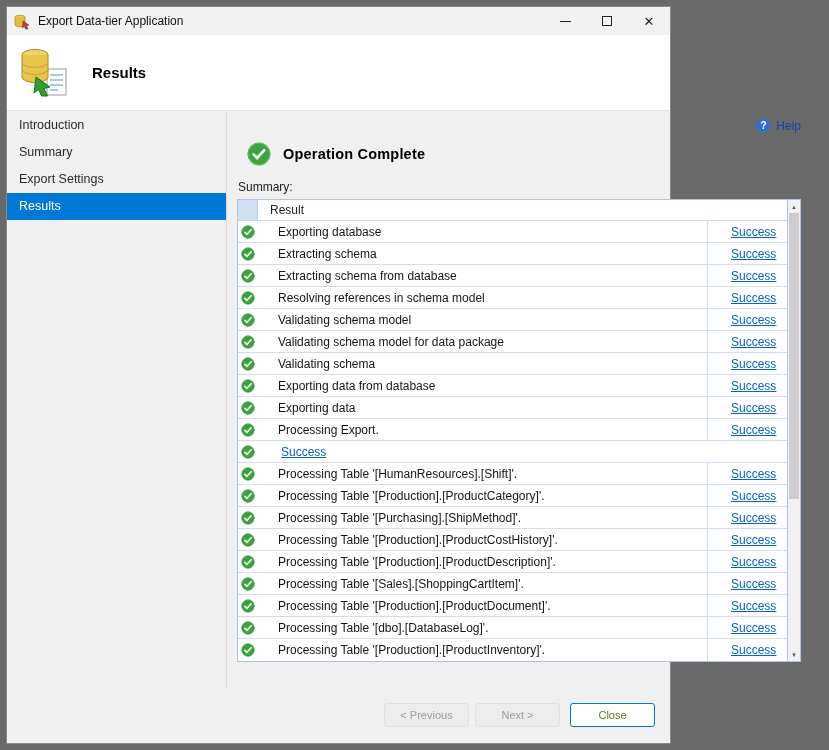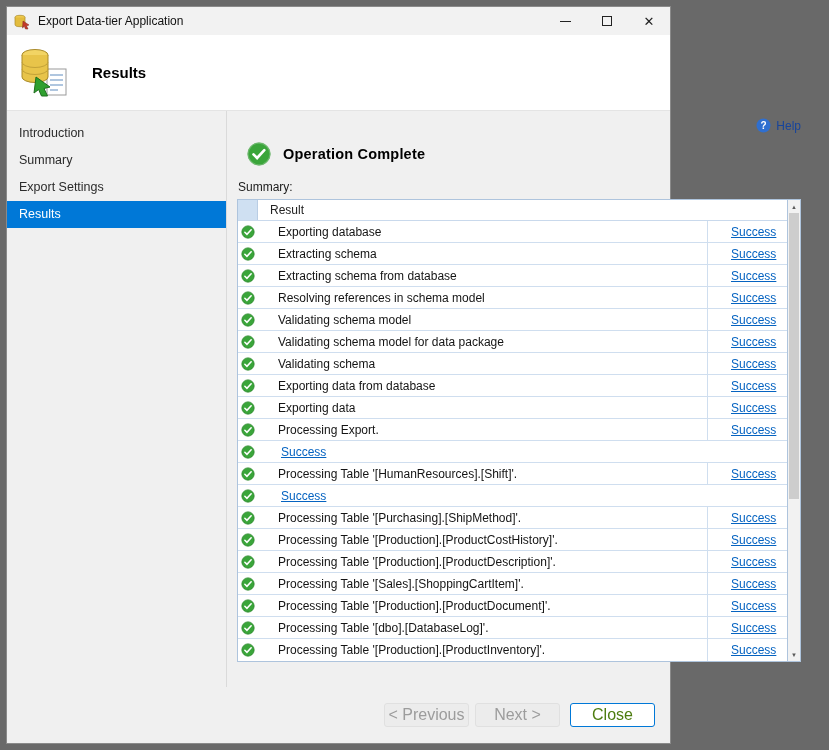--- a/index.html
+++ b/index.html
@@ -40,21 +40,21 @@
     display: flex; align-items: center; flex: 0 0 auto;
     border-bottom: 1px solid #e4e4e4;
   }
   .header-icon { width: 52px; height: 52px; margin-left: 13px; }
   .header-title { font-size: 15px; font-weight: bold; margin-left: 20px; color: #000; }
   
   .body-row { flex: 1 1 auto; display: flex; min-height: 0; }
   .sidebar {
     width: 220px; flex: 0 0 auto;
     border-right: 1px solid #dadada;
-    padding-top: 9px;
+    padding-top: 1px;
   }
   .side-item {
     height: 27px; line-height: 27px; padding-left: 12px;
     font-size: 12.5px; color: #2b2b2b; cursor: pointer;
   }
   .side-item.selected { background: #0078d7; color: #ffffff; }
   .main { flex: 1 1 auto; position: relative; padding: 0 22px 0 10px; }
   
   .help {
     position: absolute; top: 7px; right: 22px;
@@ -102,21 +102,21 @@
   }
   .sb-up { top: 0; } .sb-down { bottom: 0; }
   .sb-thumb { position: absolute; left: 1px; right: 1px; top: 13px; height: 62%; background: #cdcdcd; cursor: pointer; }
   
   .footer {
     height: 56px; flex: 0 0 auto; background: #f0f0f0;
     display: flex; align-items: center; justify-content: flex-end;
     padding-right: 15px; gap: 6px;
   }
   .btn {
-    min-width: 85px; height: 24px; font-size: 16px;
+    min-width: 85px; height: 24px; font-size: 11px;
     display: flex; align-items: center; justify-content: center;
     border-radius: 3px; cursor: default;
   }
   .btn.disabled { background: #ececec; color: #9c9c9c; border: 1px solid #e0e0e0; }
   .btn.primary { background: #ffffff; color: #4d7c0f; border: 1px solid #0078d7; margin-left: 4px; cursor: pointer; }
 </style>
 </head>
 <body>
 
 <div class="window">
@@ -337,20 +337,21 @@
                   <a>Success</a>
                 </div>
               </div>
               <div class="trow">
                 <div class="cell-icon">
                   <svg viewBox="0 0 16 16">
                     <circle cx="8" cy="8" r="7" fill="#3aa53a" stroke="#2c8a2c"></circle>
                     <path d="M4.4 8.3 l2.4 2.4 4.8-5.2" stroke="#fff" stroke-width="1.8" fill="none" stroke-linecap="round"></path>
                   </svg>
                 </div>
+                <div class="cell-name">Processing Table '[Production].[ProductCategory]'.</div>
                 <div class="cell-result">
                   <a>Success</a>
                 </div>
               </div>
               <div class="trow">
                 <div class="cell-icon">
                   <svg viewBox="0 0 16 16">
                     <circle cx="8" cy="8" r="7" fill="#3aa53a" stroke="#2c8a2c"></circle>
                     <path d="M4.4 8.3 l2.4 2.4 4.8-5.2" stroke="#fff" stroke-width="1.8" fill="none" stroke-linecap="round"></path>
                   </svg>

